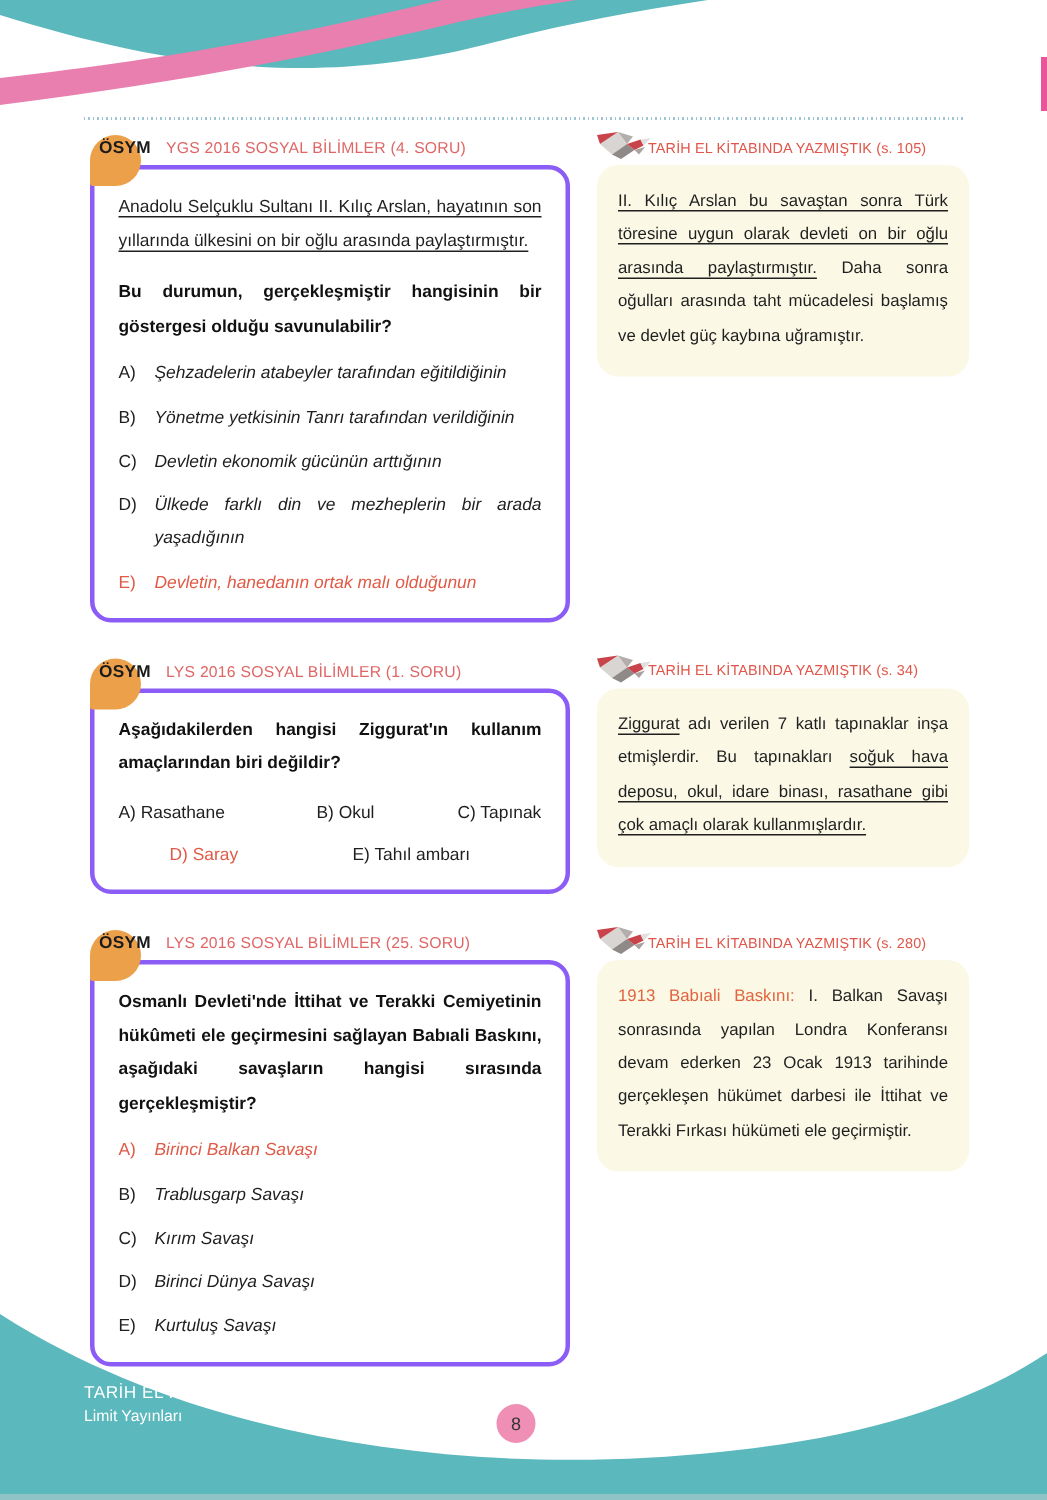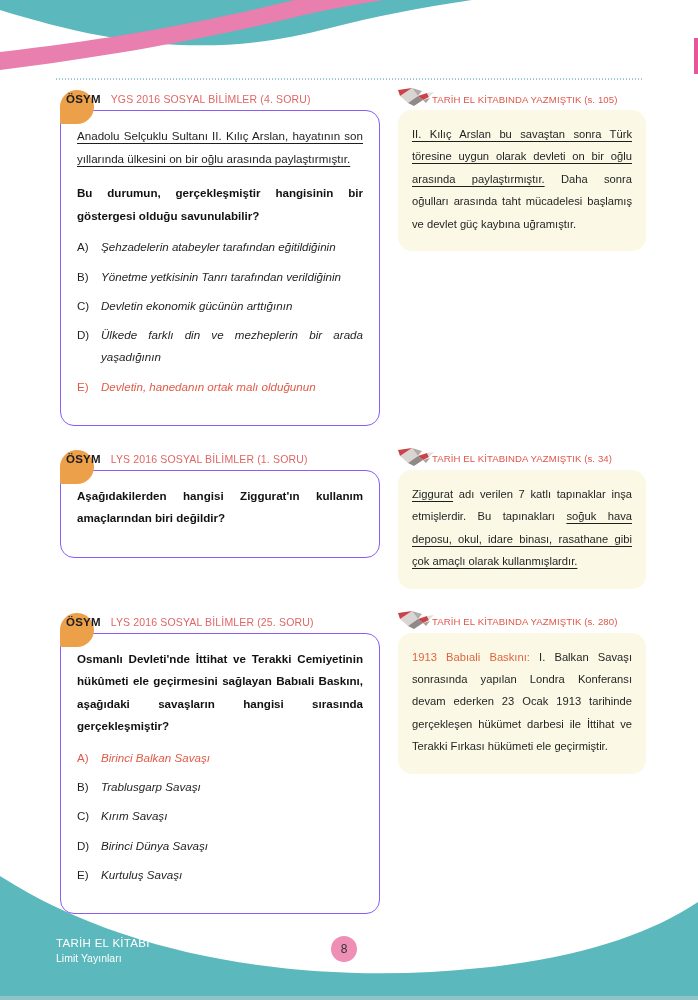--- a/index.html
+++ b/index.html
@@ -91,23 +91,23 @@
     font-size: 10.5px;
     color: #e06666;
     margin-left: 10px;
     letter-spacing: .15px;
     white-space: nowrap;
   }
 
   
   .q-card {
     background: #ffffff;
-    border: 1px solid #8b5cf6;
+    border: 3px solid #8b5cf6;
     border-radius: 14px;
-    padding: 14px 16px 27px 16px;
+    padding: 14px 16px 12px 16px;
     position: relative;
     z-index: 1;
   }
 
   .q-stem {
     font-size: 11.6px;
     line-height: 1.95;
     color: #1f1f1f;
     text-align: justify;
   }
@@ -177,21 +177,21 @@
     line-height: 2.0;
     color: #1f1f1f;
     text-align: justify;
   }
   .note-card .u { text-decoration: underline; text-underline-offset: 3px; }
   .note-card .hl { color: #e0643f; }
 
   
   .footer-text {
     position: absolute;
-    left: 56px; bottom: 34px;
+    left: 56px; bottom: 48px;
     color: #ffffff;
     line-height: 1.42;
     z-index: 5;
   }
   .footer-title { font-size: 11.5px; letter-spacing: .3px; }
   .footer-sub { font-size: 10.5px; }
 
   .page-badge {
     position: absolute;
     left: 329px; bottom: 36px;
@@ -279,20 +279,31 @@
 
   <div class="qa-group">
     <div class="left-col">
       <div class="osym-header">
         <span class="osym-blob"></span>
         <span class="osym-word">ÖSYM</span>
         <span class="osym-exam">LYS 2016 SOSYAL BİLİMLER (1. SORU)</span>
       </div>
       <div class="q-card">
         <div class="q-ask" style="margin-top:0">Aşağıdakilerden hangisi Ziggurat'ın kullanım amaçlarından biri değildir?</div>
+        <div class="opts-inline">
+          <div class="opts-row row1">
+            <span class="cell">A) Rasathane</span>
+            <span class="cell">B) Okul</span>
+            <span class="cell">C) Tapınak</span>
+          </div>
+          <div class="opts-row row2">
+            <span class="cell answer">D) Saray</span>
+            <span class="cell">E) Tahıl ambarı</span>
+          </div>
+        </div>
       </div>
     </div>
 
     <div class="right-col">
       <div class="tarih-header">
         <svg class="bird-icon" viewBox="0 0 44 32">
           <path d="M4 14 L16 6 L22 14 L12 21 Z" fill="#d8d5d2"></path>
           <path d="M16 6 L26 9 L22 14 Z" fill="#b3aeab"></path>
           <path d="M12 21 L22 14 L27 18 L18 24 Z" fill="#8f8a87"></path>
           <path d="M22 14 L31 11 L33 15 L27 18 Z" fill="#c9444a"></path>

